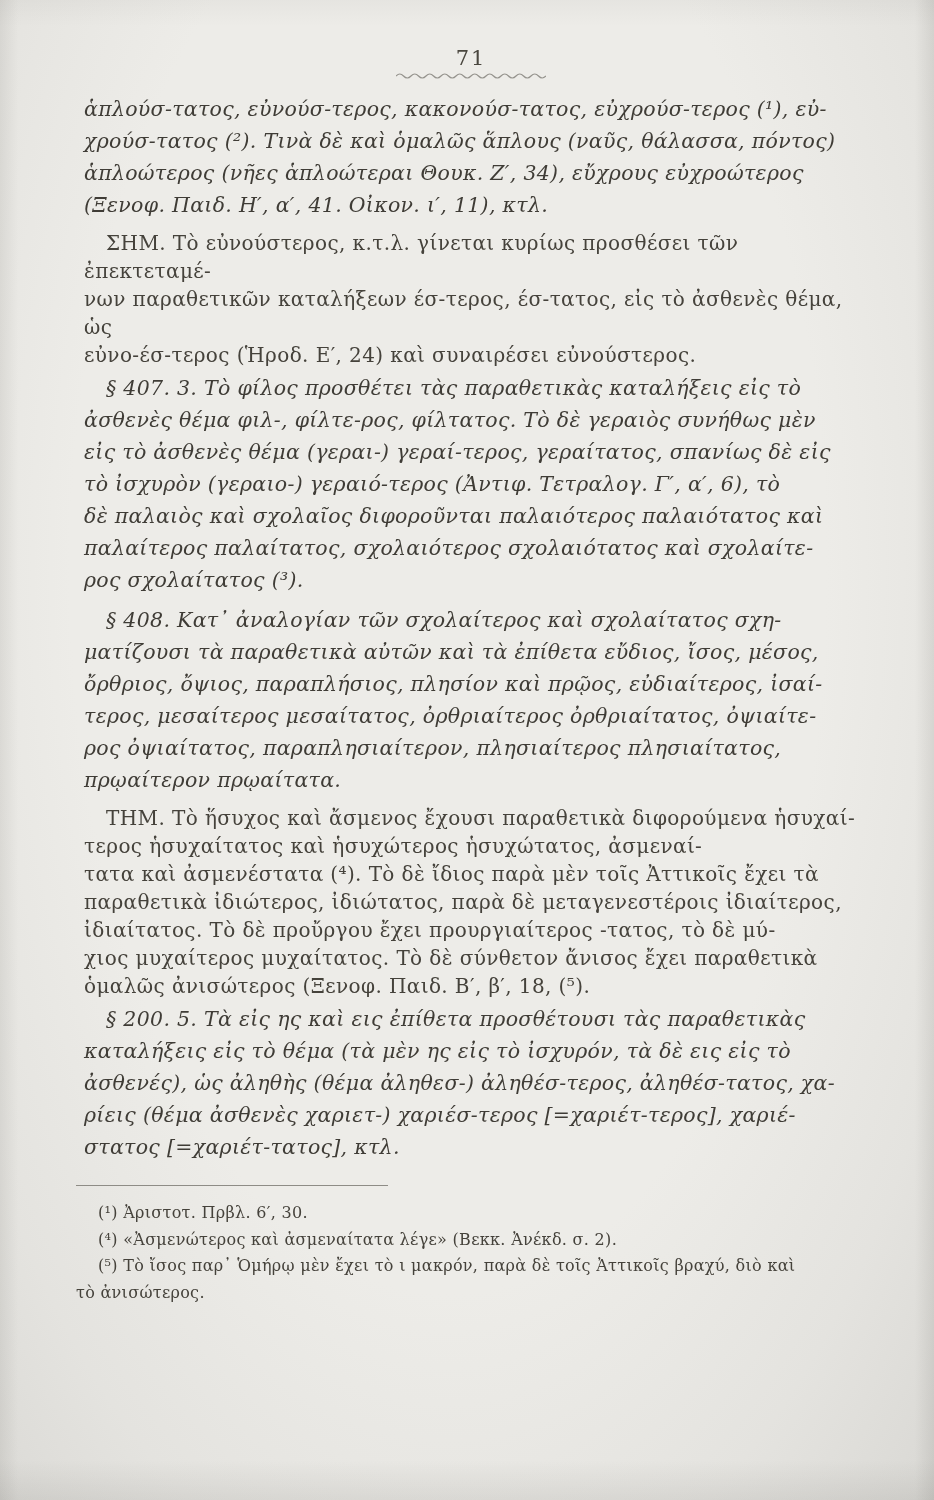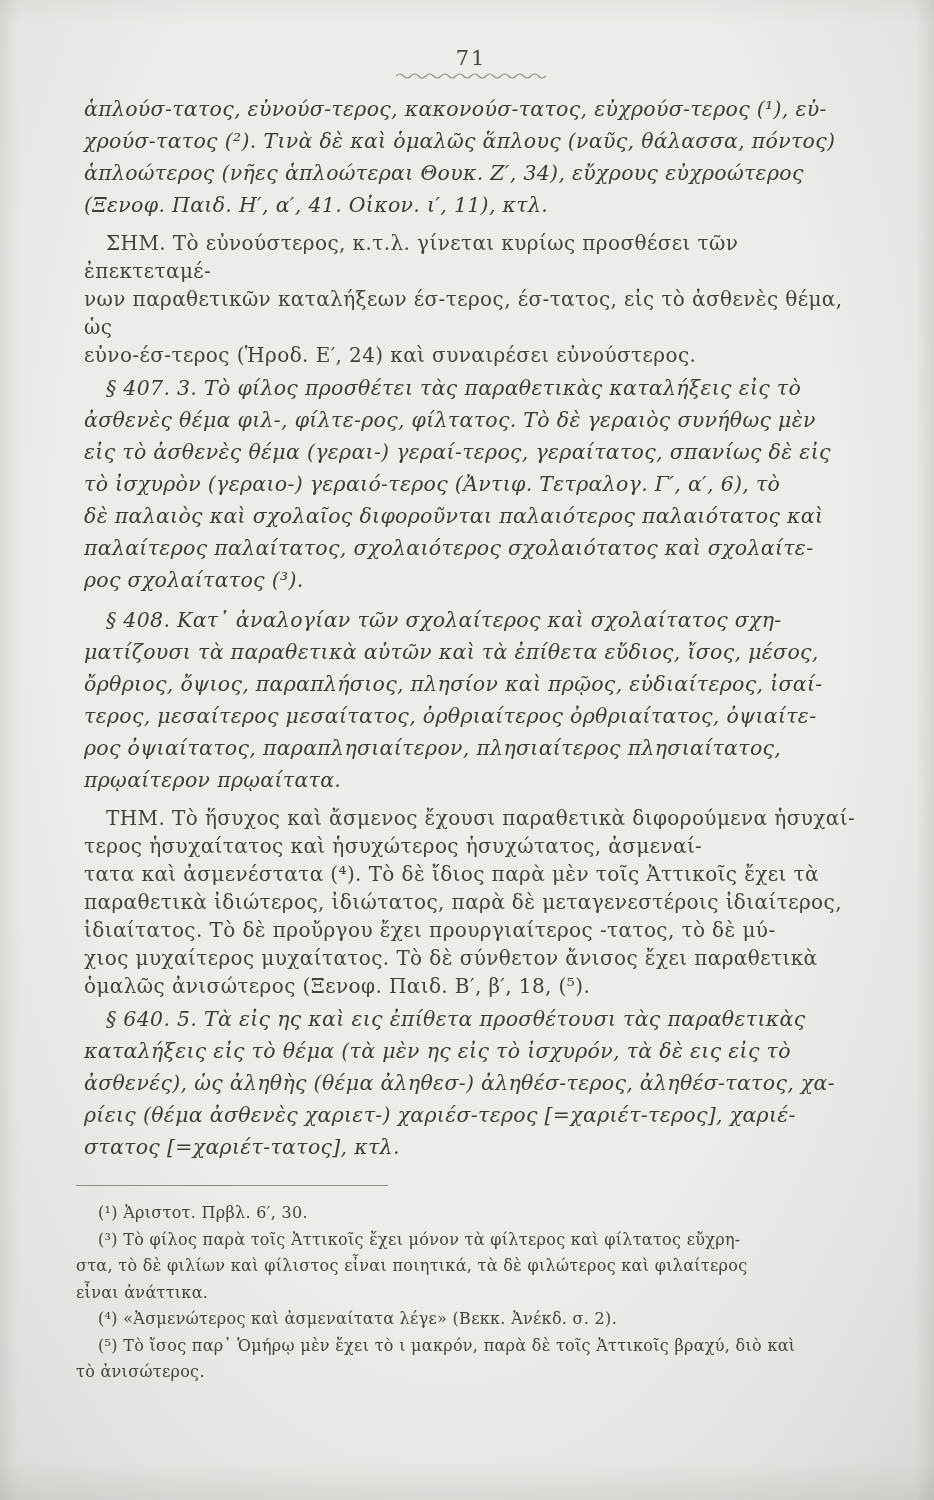--- a/index.html
+++ b/index.html
@@ -118,32 +118,29 @@
 
     <p class="para note indent">ΤΗΜ. Τὸ ἥσυχος καὶ ἄσμενος ἔχουσι παραθετικὰ διφορούμενα ἡσυχαί-
 τερος ἡσυχαίτατος καὶ ἡσυχώτερος ἡσυχώτατος, ἀσμεναί-
 τατα καὶ ἀσμενέστατα (⁴). Τὸ δὲ ἴδιος παρὰ μὲν τοῖς Ἀττικοῖς ἔχει τὰ
 παραθετικὰ ἰδιώτερος, ἰδιώτατος, παρὰ δὲ μεταγενεστέροις ἰδιαίτερος,
 ἰδιαίτατος. Τὸ δὲ προὔργου ἔχει προυργιαίτερος -τατος, τὸ δὲ μύ-
 χιος μυχαίτερος μυχαίτατος. Τὸ δὲ σύνθετον ἄνισος ἔχει παραθετικὰ
 ὁμαλῶς ἀνισώτερος (Ξενοφ. Παιδ. Β′, β′, 18, (⁵).</p>
 
 
-    <p class="para main indent sect">§ 640. 5. Τὰ εἰς ης καὶ εις ἐπίθετα προσθέτουσι τὰς παραθετικὰς
+    <p class="para main indent sect">§ 200. 5. Τὰ εἰς ης καὶ εις ἐπίθετα προσθέτουσι τὰς παραθετικὰς
 καταλήξεις εἰς τὸ θέμα (τὰ μὲν ης εἰς τὸ ἰσχυρόν, τὰ δὲ εις εἰς τὸ
 ἀσθενές), ὡς ἀληθὴς (θέμα ἀληθεσ-) ἀληθέσ-τερος, ἀληθέσ-τατος, χα-
 ρίεις (θέμα ἀσθενὲς χαριετ-) χαριέσ-τερος [=χαριέτ-τερος], χαριέ-
 στατος [=χαριέτ-τατος], κτλ.</p>
 
     <hr class="footnote-rule">
 
     <div class="footnotes">
       <p class="foot-para">(¹) Ἀριστοτ. Πρβλ. 6′, 30.</p>
-      <p class="foot-para">(³) Τὸ φίλος παρὰ τοῖς Ἀττικοῖς ἔχει μόνον τὰ φίλτερος καὶ φίλτατος εὔχρη-
-στα, τὸ δὲ φιλίων καὶ φίλιστος εἶναι ποιητικά, τὰ δὲ φιλώτερος καὶ φιλαίτερος
-εἶναι ἀνάττικα.</p>
       <p class="foot-para">(⁴) «Ἀσμενώτερος καὶ ἀσμεναίτατα λέγε» (Βεκκ. Ἀνέκδ. σ. 2).</p>
       <p class="foot-para">(⁵) Τὸ ἴσος παρ᾽ Ὁμήρῳ μὲν ἔχει τὸ ι μακρόν, παρὰ δὲ τοῖς Ἀττικοῖς βραχύ, διὸ καὶ
 τὸ ἀνισώτερος.</p>
     </div>
 
   </div>
 </div>
 
 </body></html>

